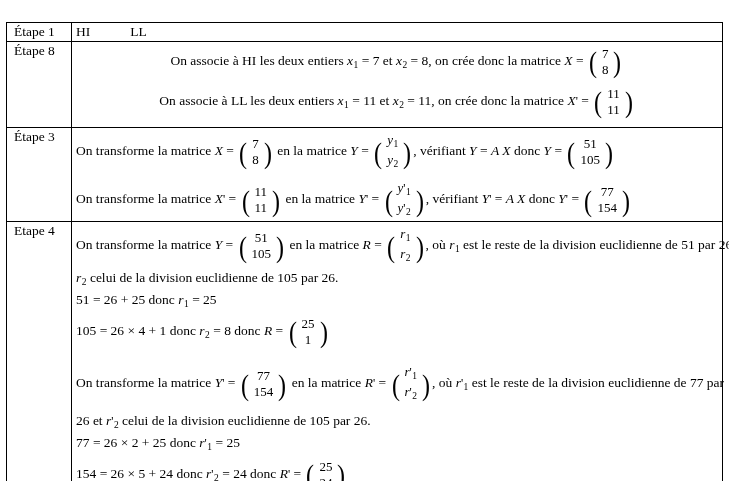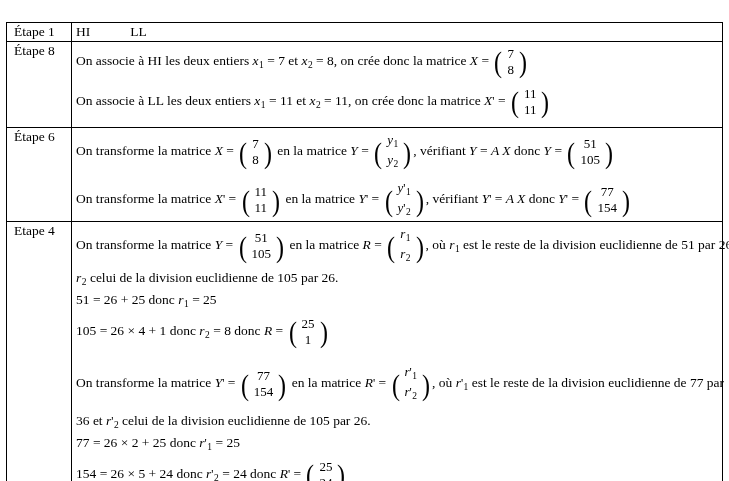--- a/index.html
+++ b/index.html
@@ -44,41 +44,41 @@
   <table class="steps">
     <tbody id="steps-body">
         <tr>
           <td class="label">Étape 1</td>
           <td class="content" style="height: 16px;">
             <div class="line" style="margin-top: 0px;"><span class="txt">HI</span><span class="sp" style="width: 40px;"></span><span class="txt">LL</span></div>
           </td>
         </tr>
         <tr>
           <td class="label">Étape 8</td>
-          <td class="content" style="height: 84px;">
+          <td class="content" style="height: 84px; text-align: center;">
             <div class="line" style="margin-top: 3px;"><span class="txt">On associe à HI les deux entiers </span><span class="var"><span>x</span><span class="sub">1</span></span><span class="txt"> = 7 et </span><span class="var"><span>x</span><span class="sub">2</span></span><span class="txt"> = 8, on crée donc la matrice </span><span class="var"><span>X</span></span><span class="txt"> = </span><span class="mat">
                 <span class="paren">(</span>
                 <span class="mcol">
                   <span class="mcell">7</span>
                   <span class="mcell">8</span>
                 </span>
                 <span class="paren">)</span>
               </span></div>
             <div class="line" style="margin-top: 7px;"><span class="txt">On associe à LL les deux entiers </span><span class="var"><span>x</span><span class="sub">1</span></span><span class="txt"> = 11 et </span><span class="var"><span>x</span><span class="sub">2</span></span><span class="txt"> = 11, on crée donc la matrice </span><span class="var"><span>X</span><span class="prime">'</span></span><span class="txt"> = </span><span class="mat">
                 <span class="paren">(</span>
                 <span class="mcol">
                   <span class="mcell">11</span>
                   <span class="mcell">11</span>
                 </span>
                 <span class="paren">)</span>
               </span></div>
           </td>
         </tr>
         <tr>
-          <td class="label">Étape 6</td>
+          <td class="label">Étape 3</td>
           <td class="content" style="height: 90px;">
             <div class="line" style="margin-top: 4px;"><span class="txt">On transforme la matrice </span><span class="var"><span>X</span></span><span class="txt"> = </span><span class="mat">
                 <span class="paren">(</span>
                 <span class="mcol">
                   <span class="mcell">7</span>
                   <span class="mcell">8</span>
                 </span>
                 <span class="paren">)</span>
               </span><span class="txt"> en la matrice </span><span class="var"><span>Y</span></span><span class="txt"> = </span><span class="mat">
                 <span class="paren">(</span>
@@ -155,21 +155,21 @@
                 </span>
                 <span class="paren">)</span>
               </span><span class="txt"> en la matrice </span><span class="var"><span>R</span><span class="prime">'</span></span><span class="txt"> = </span><span class="mat">
                 <span class="paren">(</span>
                 <span class="mcol">
                   <span class="mcell"><span class="var"><span>r</span><span class="prime">'</span><span class="sub">1</span></span></span>
                   <span class="mcell"><span class="var"><span>r</span><span class="prime">'</span><span class="sub">2</span></span></span>
                 </span>
                 <span class="paren">)</span>
               </span><span class="txt">, où </span><span class="var"><span>r</span><span class="prime">'</span><span class="sub">1</span></span><span class="txt"> est le reste de la division euclidienne de 77 par</span></div>
-            <div class="line" style="margin-top: 8px;"><span class="txt">36 et </span><span class="var"><span>r</span><span class="prime">'</span><span class="sub">2</span></span><span class="txt"> celui de la division euclidienne de 105 par 26.</span></div>
+            <div class="line" style="margin-top: 8px;"><span class="txt">26 et </span><span class="var"><span>r</span><span class="prime">'</span><span class="sub">2</span></span><span class="txt"> celui de la division euclidienne de 105 par 26.</span></div>
             <div class="line" style="margin-top: 0px;"><span class="txt">77 = 26 × 2 + 25 donc </span><span class="var"><span>r</span><span class="prime">'</span><span class="sub">1</span></span><span class="txt"> = 25</span></div>
             <div class="line" style="margin-top: 2px;"><span class="txt">154 = 26 × 5 + 24 donc </span><span class="var"><span>r</span><span class="prime">'</span><span class="sub">2</span></span><span class="txt"> = 24 donc </span><span class="var"><span>R</span><span class="prime">'</span></span><span class="txt"> = </span><span class="mat">
                 <span class="paren">(</span>
                 <span class="mcol">
                   <span class="mcell">25</span>
                   <span class="mcell">24</span>
                 </span>
                 <span class="paren">)</span>
               </span></div>
           </td>

